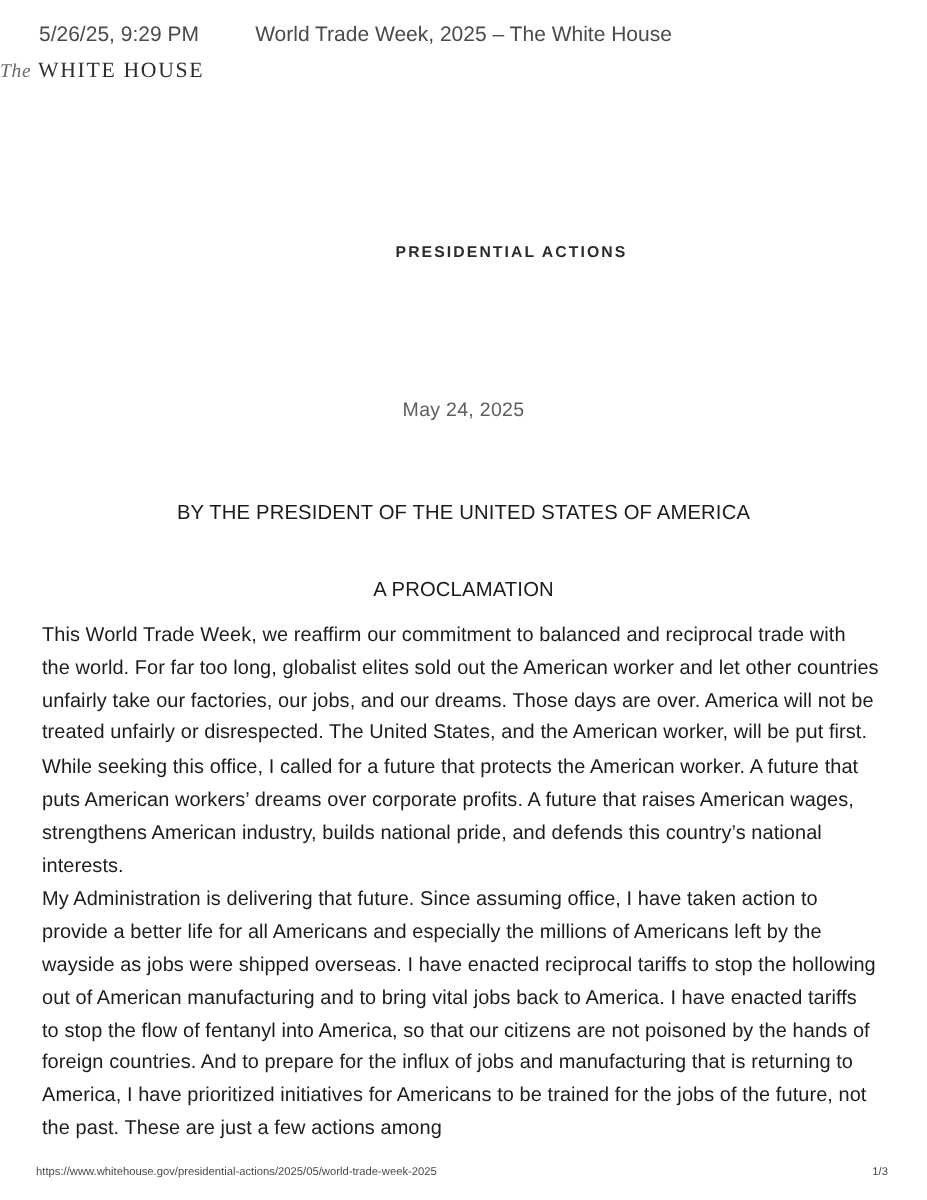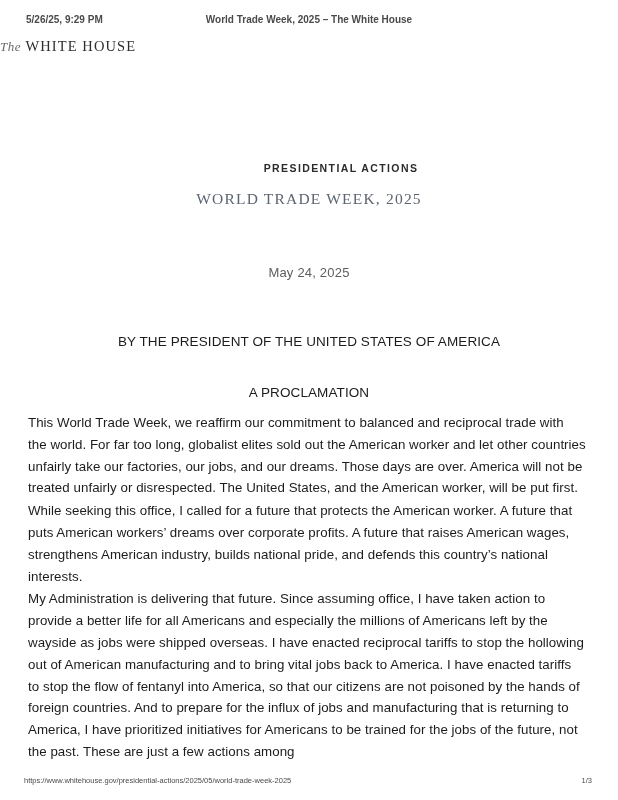--- a/index.html
+++ b/index.html
@@ -16,23 +16,22 @@
     overflow: hidden;
   }
 
   
   .print-header {
     position: absolute;
     top: 14px;
     left: 0;
     width: 100%;
     height: 14px;
-    font-size: 10px;
+    font-size: 14px;
     color: #4a4a4a;
-    font-weight: bold;
   }
   .print-header .ph-left {
     position: absolute;
     left: 26px;
     top: 0;
     white-space: nowrap;
   }
   .print-header .ph-center {
     position: absolute;
     left: 0;
@@ -185,21 +184,20 @@
     <span class="ph-left">5/26/25, 9:29 PM</span>
     <span class="ph-center">World Trade Week, 2025 – The White House</span>
   </div>
 
   <div class="masthead">
     <span class="the">The</span>
     <span class="wh">WHITE HOUSE</span>
   </div>
 
   <div class="eyebrow">PRESIDENTIAL ACTIONS</div>
-  <div class="doc-title">WORLD TRADE WEEK, 2025</div>
   <div class="doc-date">May 24, 2025</div>
 
   <div class="body-wrap">
     <div class="by-line">BY THE PRESIDENT OF THE UNITED STATES OF AMERICA</div>
     <div class="proclamation-line">A PROCLAMATION</div>
     <p class="para">This World Trade Week, we reaffirm our commitment to balanced and reciprocal trade with the world.  For far too long, globalist elites sold out the American worker and let other countries unfairly take our factories, our jobs, and our dreams.  Those days are over.  America will not be treated unfairly or disrespected.  The United States, and the American worker, will be put first.</p>
     <p class="para">While seeking this office, I called for a future that protects the American worker.  A future that puts American workers’ dreams over corporate profits.  A future that raises American wages, strengthens American industry, builds national pride, and defends this country’s national interests.</p>
     <p class="para">My Administration is delivering that future.  Since assuming office, I have taken action to provide a better life for all Americans and especially the millions of Americans left by the wayside as jobs were shipped overseas.  I have enacted reciprocal tariffs to stop the hollowing out of American manufacturing and to bring vital jobs back to America.  I have enacted tariffs to stop the flow of fentanyl into America, so that our citizens are not poisoned by the hands of foreign countries.  And to prepare for the influx of jobs and manufacturing that is returning to America, I have prioritized initiatives for Americans to be trained for the jobs of the future, not the past.  These are just a few actions among</p>
   </div>
 

